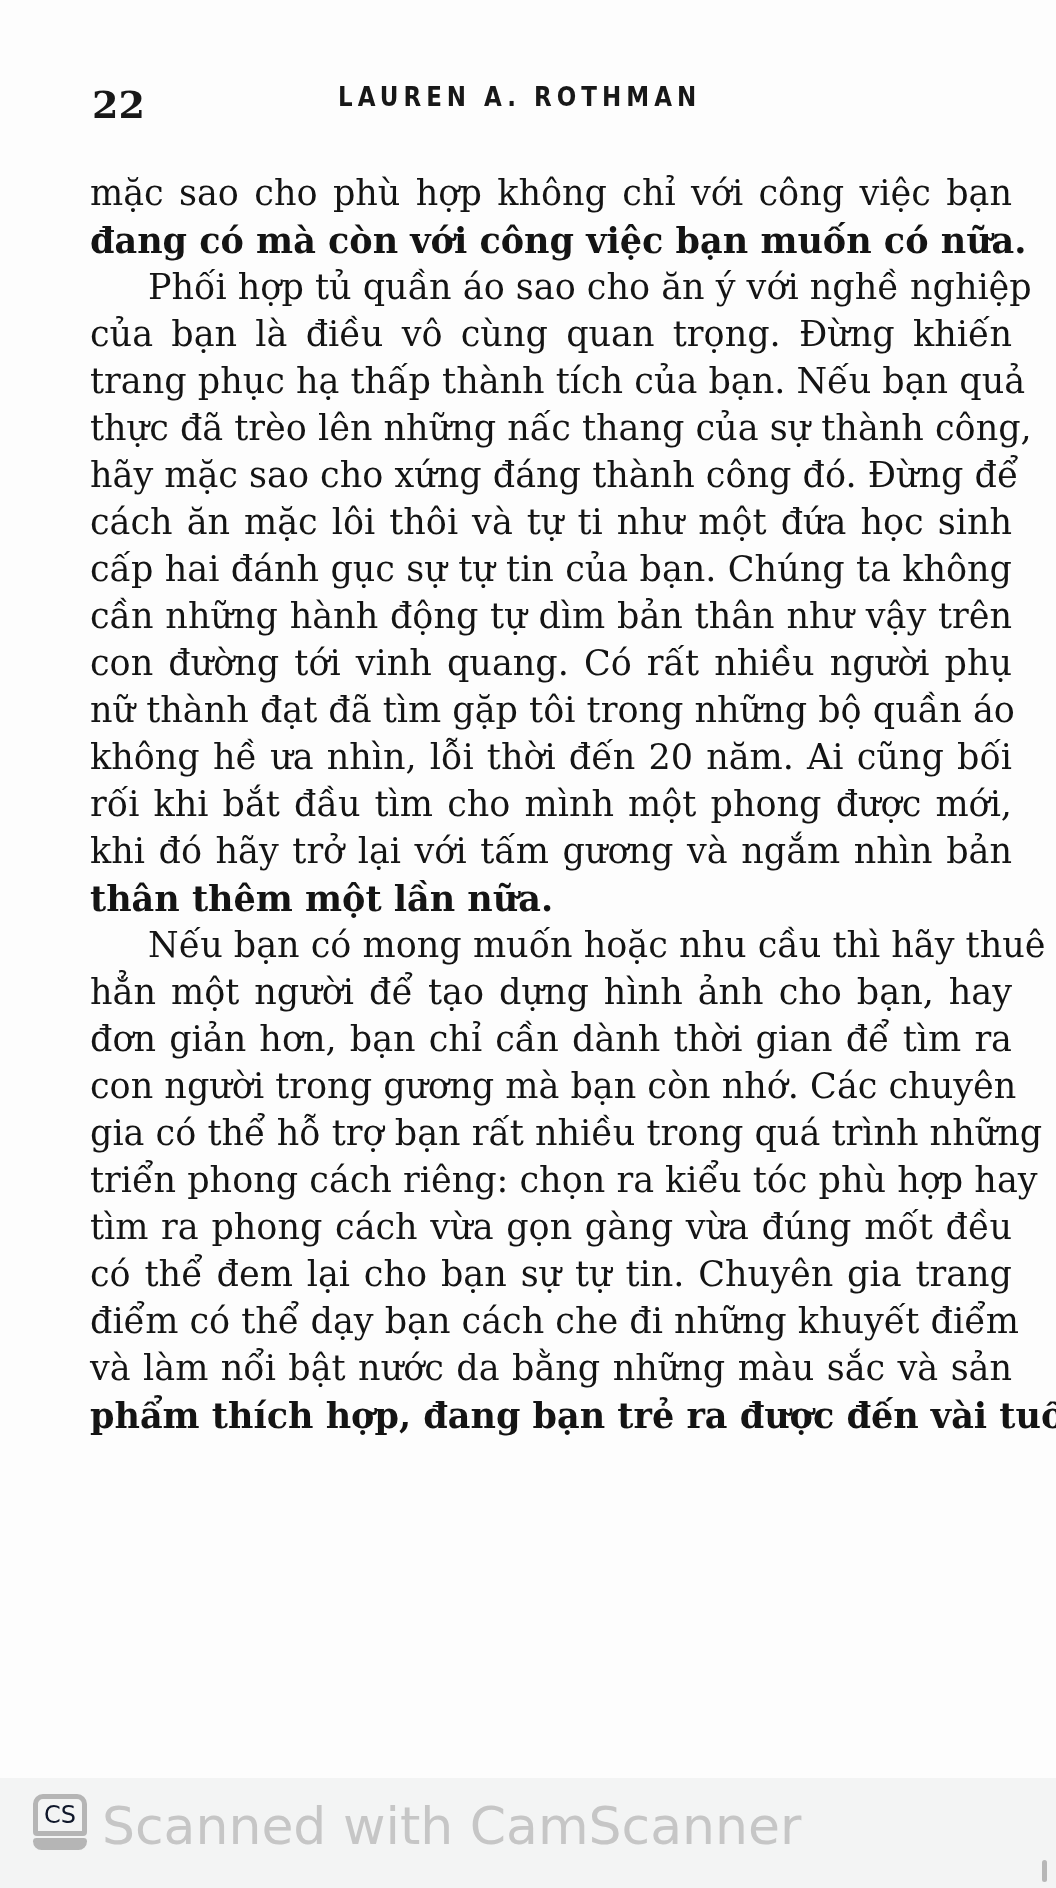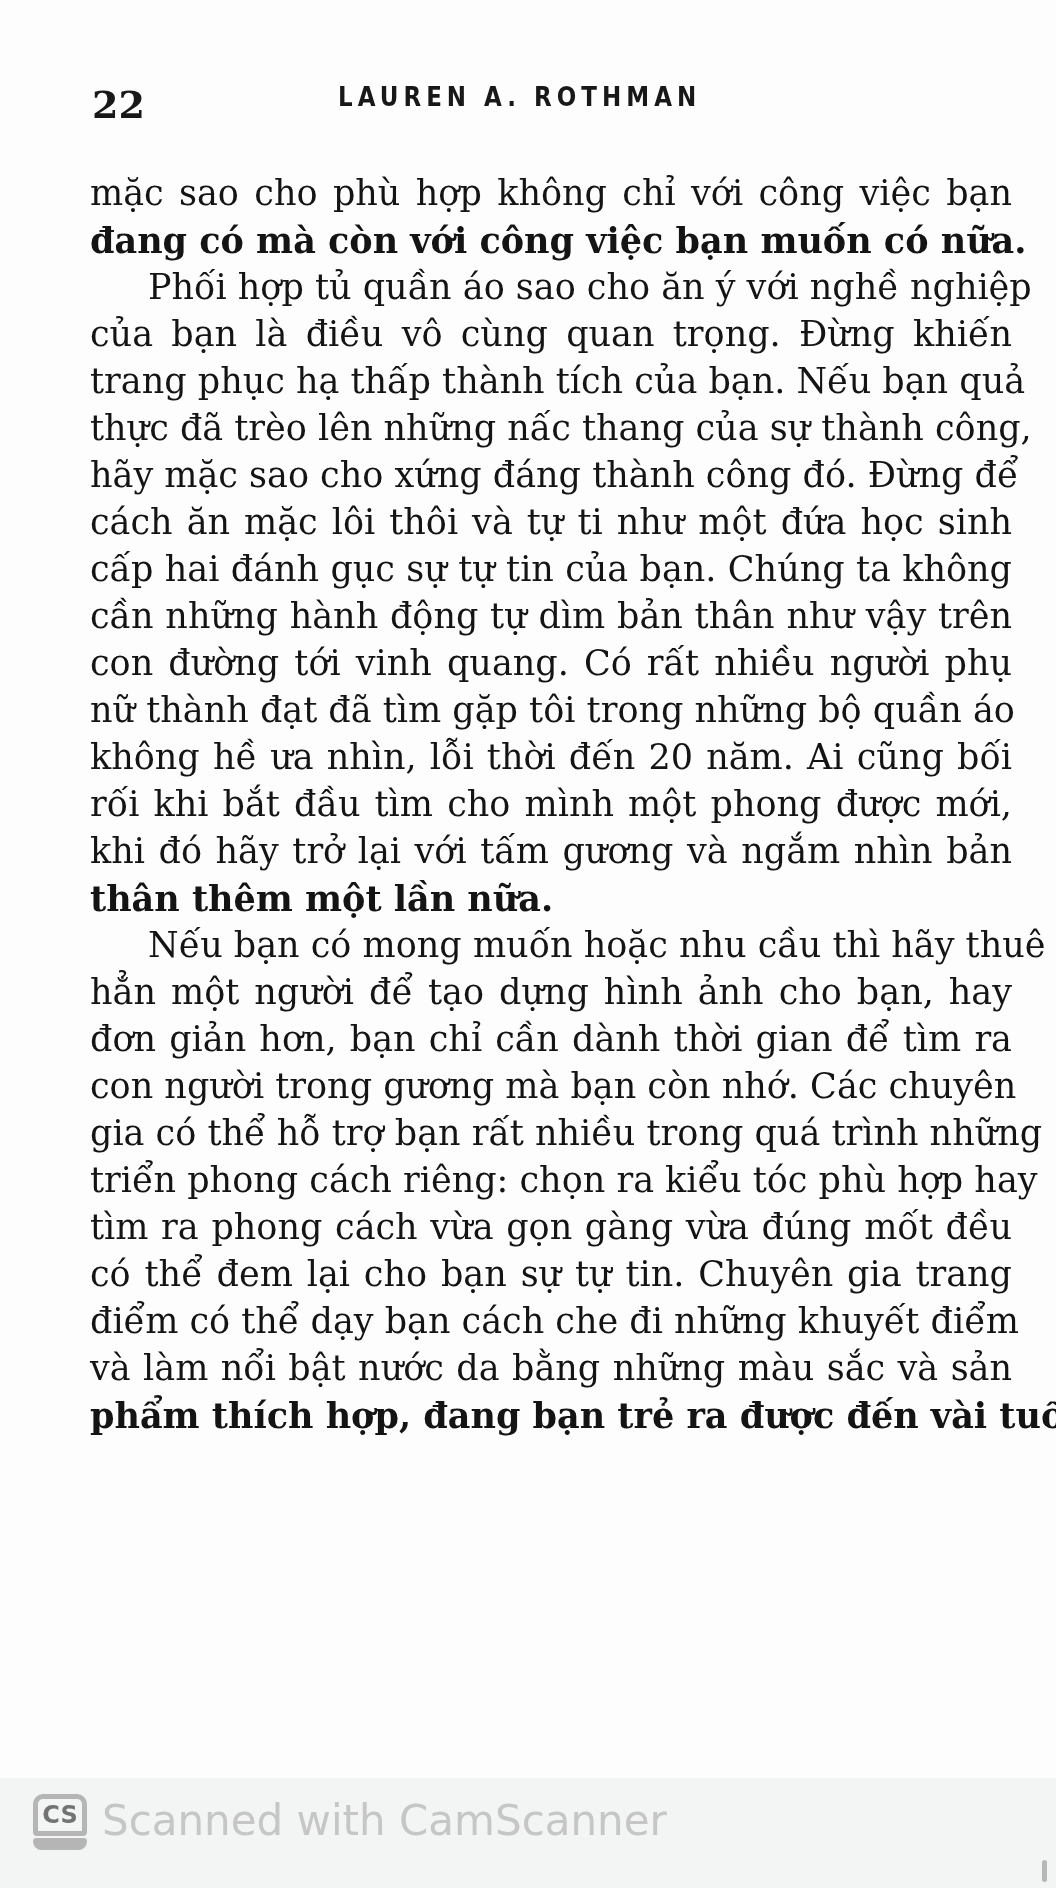--- a/index.html
+++ b/index.html
@@ -54,32 +54,32 @@
   }
   .cs-box {
     position: absolute; left: 0; top: 0; width: 54px; height: 42px;
     box-sizing: border-box;
     border: 5px solid #b5b5b5;
     border-radius: 10px 10px 4px 4px;
     display: flex; align-items: center; justify-content: center;
   }
   .cs-letters {
     font-family: "DejaVu Sans", "Liberation Sans", sans-serif;
-    font-weight: 700; font-size: 24px; color: #737373;
+    font-weight: 400; font-size: 24px; color: #0f172a;
     letter-spacing: 0px; line-height: 1;
   }
   .cs-bar {
     position: absolute; left: 0; bottom: 0; width: 54px; height: 12px;
     background: #b5b5b5;
     border-radius: 4px 4px 10px 10px;
   }
   .scan-text {
     position: absolute; left: 102px; top: 1796px;
     font-family: "DejaVu Sans", "Liberation Sans", sans-serif;
-    font-size: 42px; color: #c6c6c6; white-space: nowrap;
+    font-size: 52px; color: #c6c6c6; white-space: nowrap;
   }
   .artifact-dash {
     position: absolute; left: 1042px; top: 1860px;
     width: 5px; height: 22px; background: #a8a8a8;
     border-radius: 3px; opacity: 0.8;
   }
 </style>
 </head>
 <body>
 

